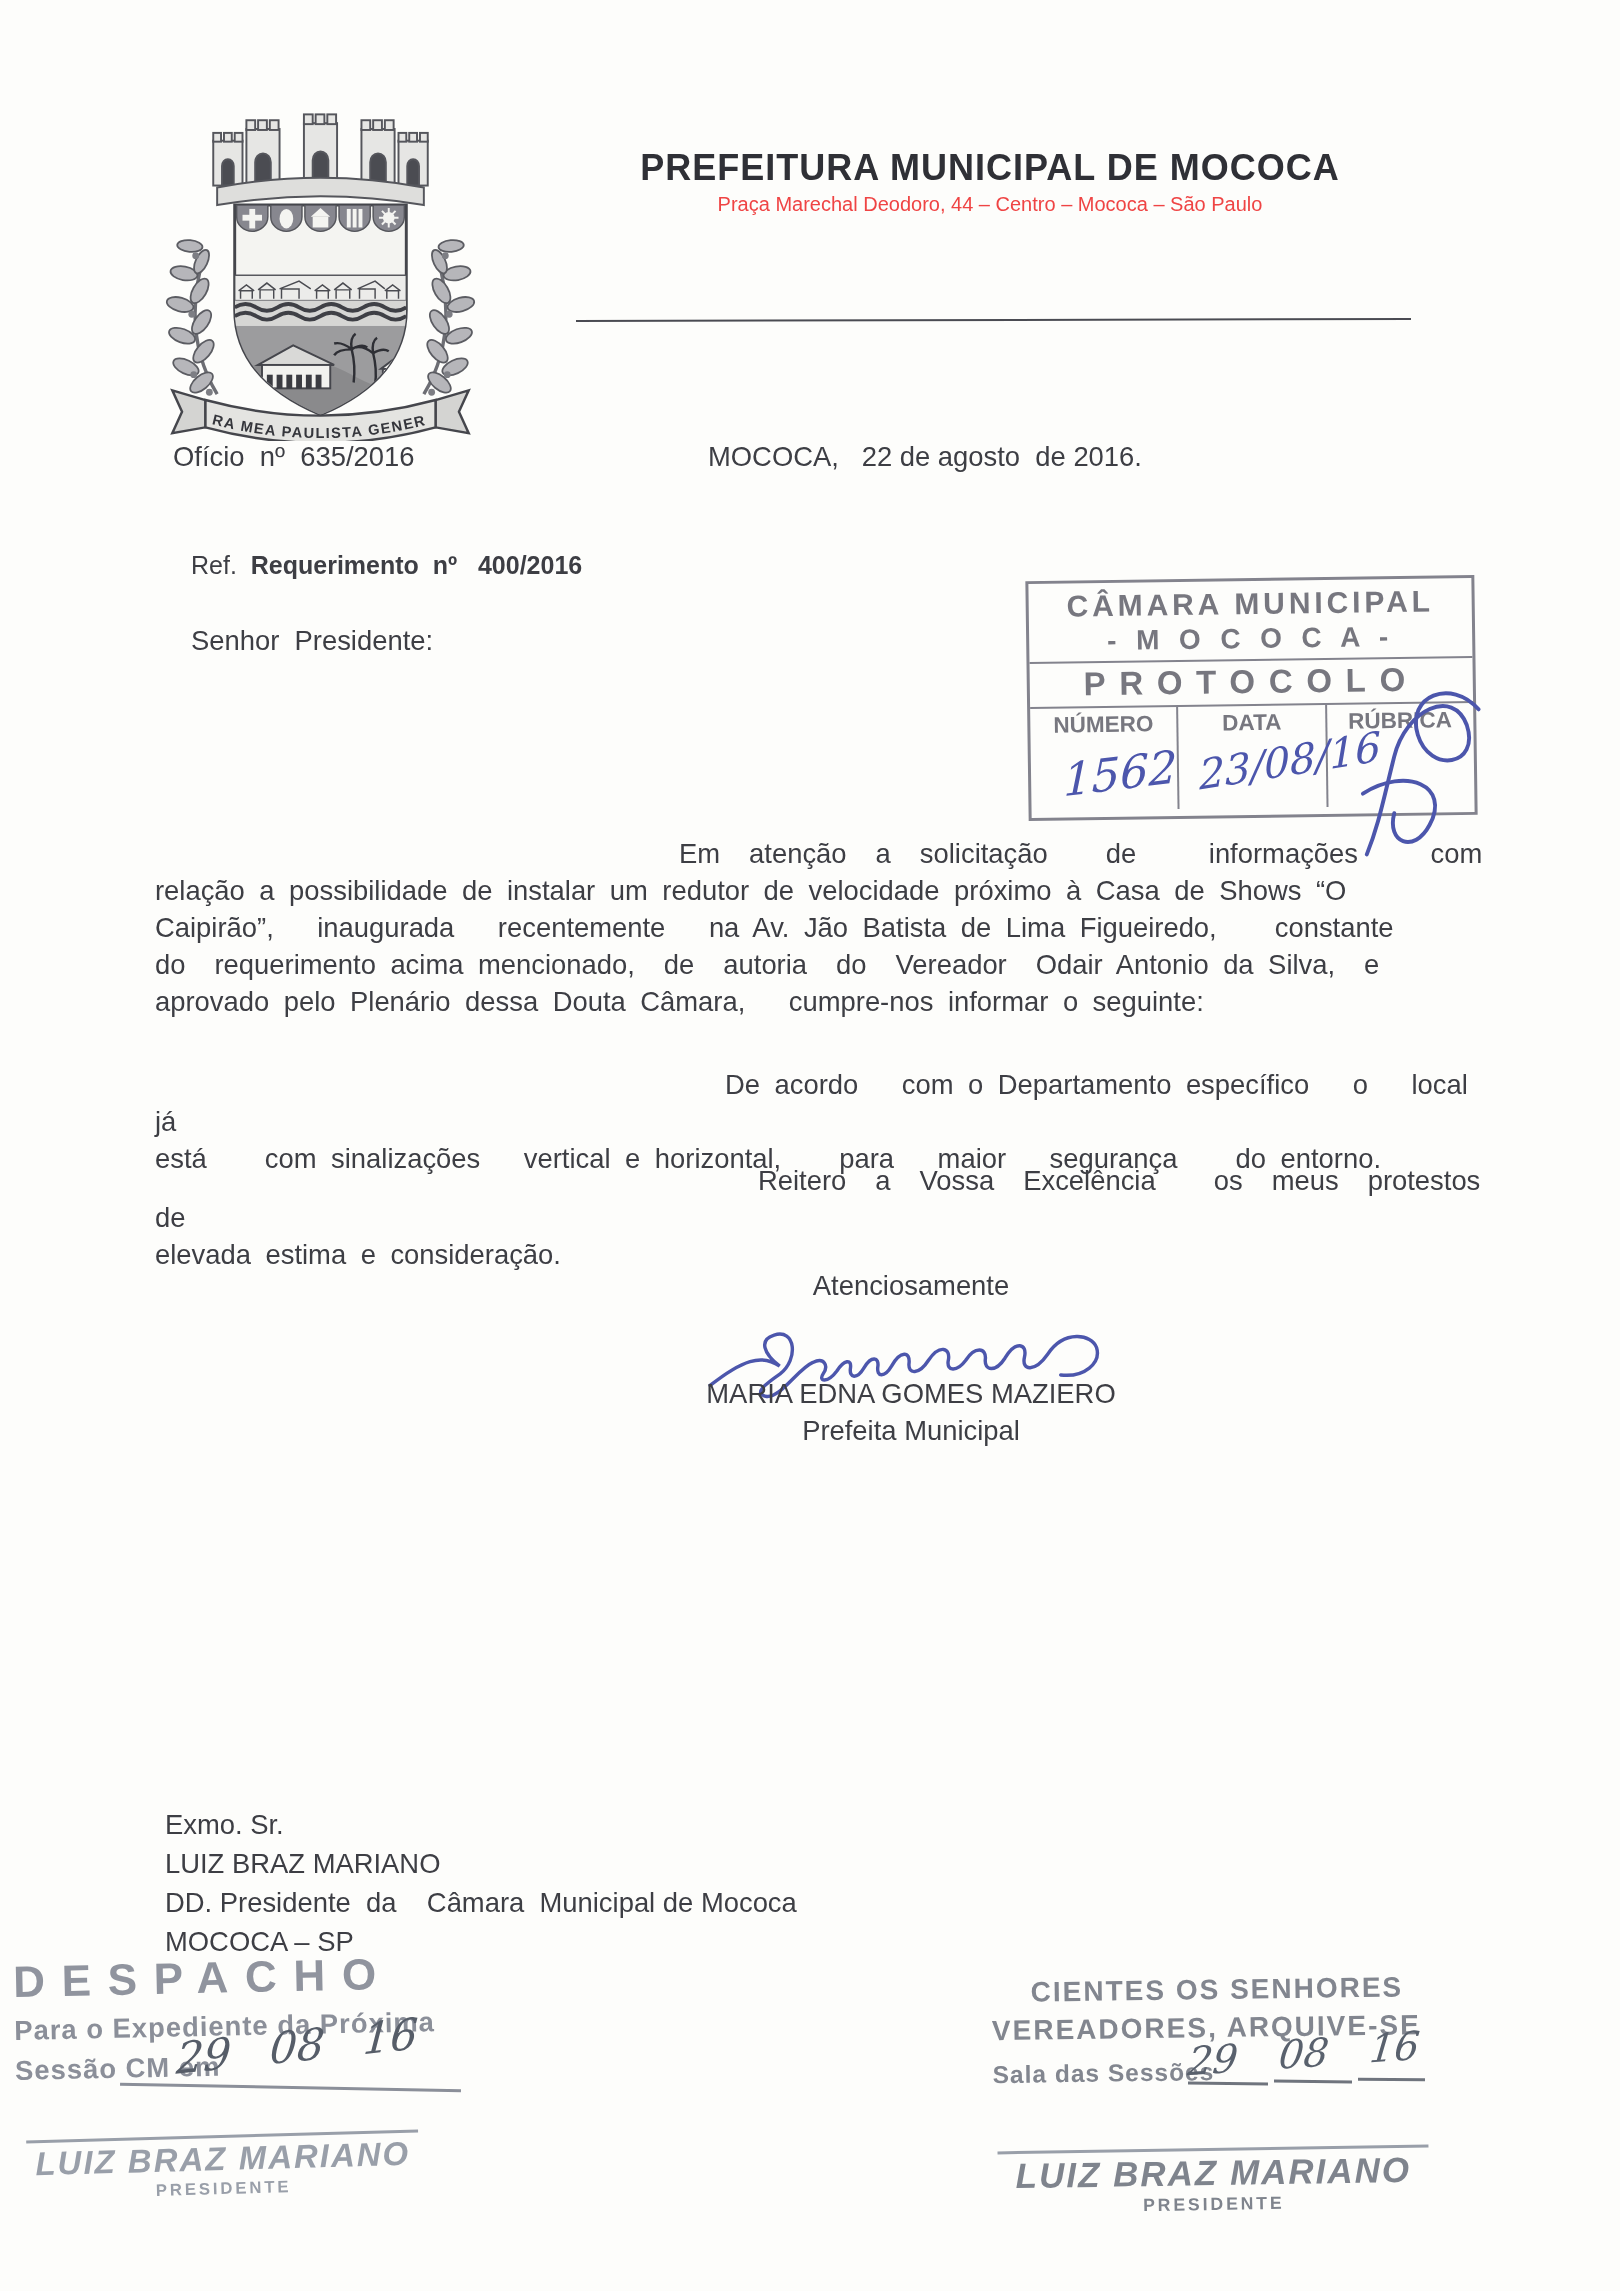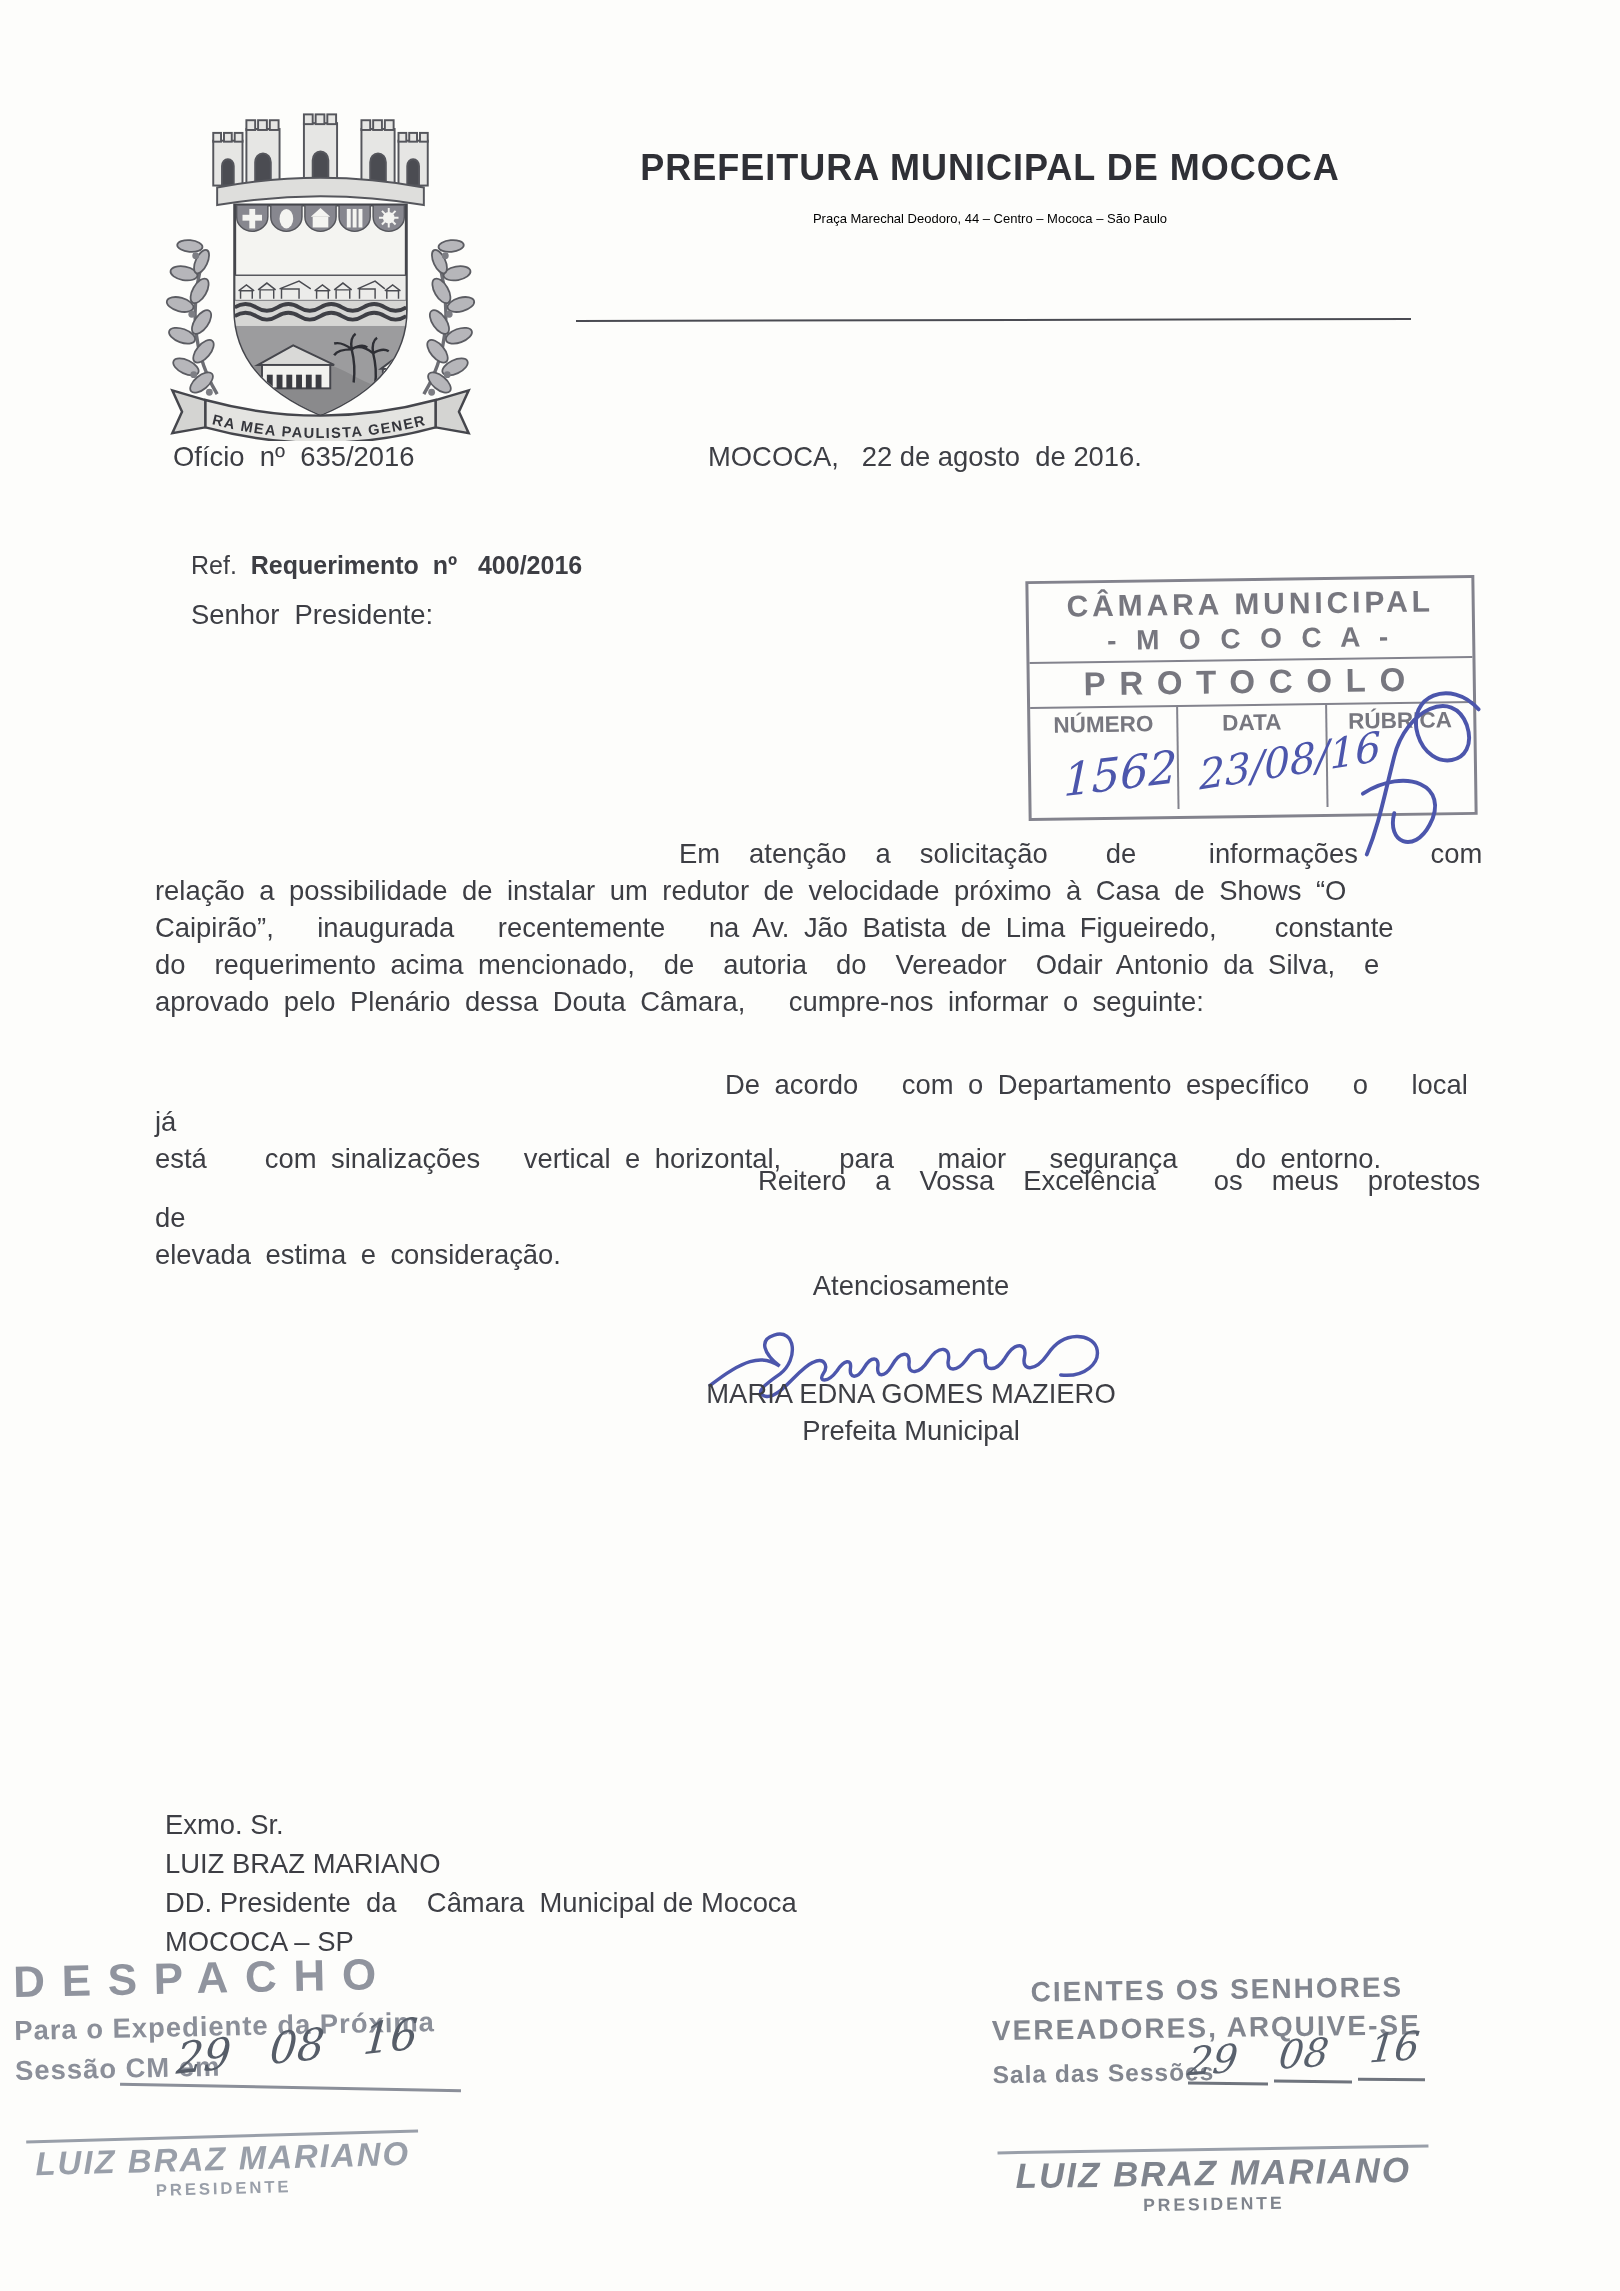--- a/index.html
+++ b/index.html
@@ -13,30 +13,30 @@
     color:#3d3e44;
   }
   .abs{position:absolute;}
   .pre{white-space:pre-wrap;}
 
   
   .crest-box{left:145px;top:90px;width:351px;height:351px;}
   .hdr{left:549px;top:147px;width:882px;text-align:center;}
   .hdr-title{font-size:36px;font-weight:bold;letter-spacing:1px;color:#2f3036;}
   .hdr-sub{font-size:29px;font-weight:bold;margin-top:11.8px;color:#303138;}
-  .hdr-addr{font-size:13px;margin-top:22px;color:#000000;}
+  .hdr-addr{font-size:20px;margin-top:4px;color:#ef4444;}
   .hdr-tel{font-size:20px;margin-top:3.9px;color:#45464d;}
   .hdr-rule{left:576px;top:319px;width:835px;height:0;border-top:2.9px solid #4a4b52;transform:rotate(-0.15deg);}
 
   
   .office-line{left:173px;top:441px;font-size:27.4px;}
   .city-date{left:708px;top:441px;font-size:27.4px;}
   .ref-line{left:191px;top:551px;font-size:25px;}
   .ref-value{font-weight:bold;}
-  .salutation{left:191px;top:599px;font-size:27.4px;}
+  .salutation{left:191px;top:625px;font-size:27.4px;}
 
   
   .pstamp{
     left:1027px;top:578px;width:449px;height:240px;
     border:3.9px solid #83838d;
     transform:rotate(-0.8deg);
     color:#77777f;
     box-sizing:border-box;
   }
   .pstamp-l1{margin-top:5.9px;text-align:center;font-size:30px;font-weight:bold;letter-spacing:3.9px;}

